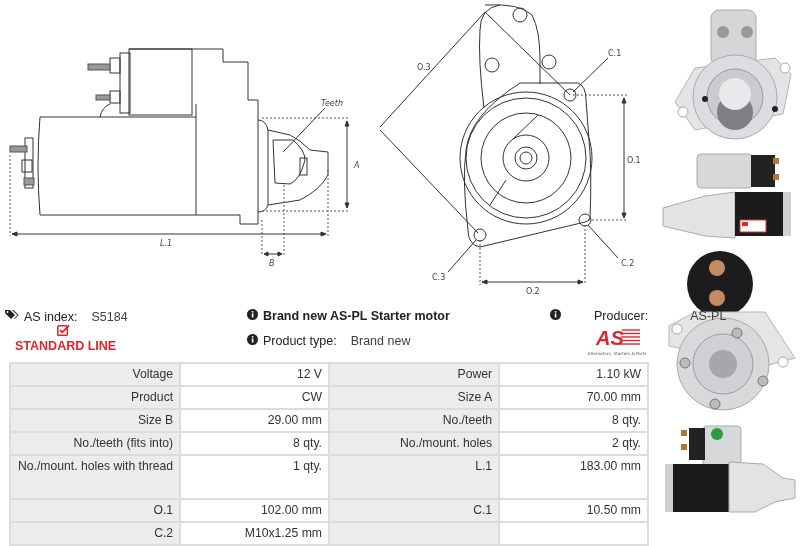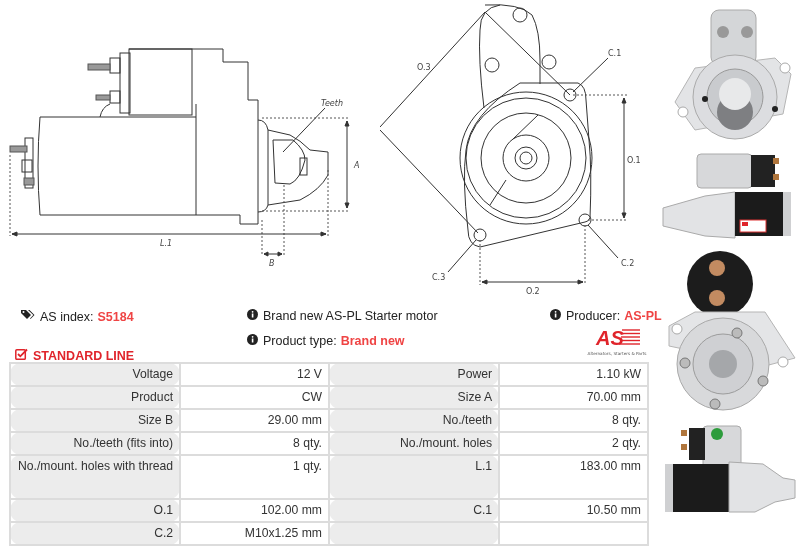--- a/index.html
+++ b/index.html
@@ -7,29 +7,29 @@
   body { position: relative; font-family: "Liberation Sans", "DejaVu Sans", sans-serif; color: #333; }
 
   .drawing { position: absolute; }
   .drawing svg { display: block; }
   .dim-text { font-family: "DejaVu Sans", sans-serif; font-size: 8px; fill: #444; }
 
   .photos { position: absolute; left: 655px; top: 0; width: 145px; height: 546px; }
   .photo { position: absolute; left: 0; width: 145px; }
 
   .info { position: absolute; font-size: 12.5px; color: #222; display: flex; align-items: center; white-space: nowrap; }
-  .info b { font-weight: bold; color: #ef4444; margin-left: 4px; }
+  .info b { font-weight: normal; color: #404040; margin-left: 14px; }
   .info .ic { display: inline-block; margin-right: 5px; }
   .info.red { color: #e0242b; font-weight: bold; }
 
   .logo { position: absolute; left: 582px; top: 327px; width: 70px; height: 32px; }
 
   table.specs { position: absolute; left: 9px; top: 362px; width: 640px; border-collapse: collapse; font-size: 12.2px; }
   table.specs td { border: 2px solid #dcdcdc; padding: 3px 6px; height: 23px; vertical-align: top; text-align: right; color: #333; }
-  table.specs td.lbl { background: #ececec; width: 160px; border-radius: 11px; }
+  table.specs td.lbl { background: #ececec; width: 160px; }
   table.specs td.val { background: #ffffff; width: 140px; }
   table.specs tr.tall td { height: 44px; }
 </style>
 </head>
 <body>
 
 <div class="drawing" style="left:0;top:0;width:380px;height:280px;font-style:italic;">
   <svg width="380" height="280" viewBox="0 0 380 280" fill="none" stroke="#333" stroke-width="1">
 
     <path d="M129 49 L223 49 L223 62 L248 62 L248 100 L258 100 L258 224 L240 224 L240 215 L196 215"></path>
@@ -181,54 +181,54 @@
       <rect x="34" y="10" width="16" height="32" fill="#222"></rect>
       <rect x="26" y="12" width="6" height="6" fill="#b0763d"></rect>
       <rect x="26" y="26" width="6" height="6" fill="#b0763d"></rect>
       <rect x="14" y="46" width="60" height="48" fill="#1b1b1b"></rect>
       <rect x="10" y="46" width="8" height="48" fill="#cfd0d2"></rect>
       <path d="M74 44 L108 46 L128 60 L140 62 L140 80 L120 84 L100 94 L74 94 Z" fill="#e2e3e5" stroke="#aaa"></path>
     </svg>
   </div>
 </div>
 
-<div class="info" style="left:21px;top:309px;">
+<div class="info" style="left:5px;top:309px;">
   <span class="ic">
     <svg width="14" height="12" viewBox="0 0 14 12">
         <path d="M0 1 L5 1 L10 6 L6 10 L0 4 Z" fill="#222"></path>
         <circle cx="2.5" cy="3" r="1" fill="#fff"></circle>
         <path d="M7 1 L8.5 1 L13.5 6 L9.5 10 L9 9.5 L12.3 6 Z" fill="#222"></path>
       </svg>
   </span>
   <span>AS index:</span>
   <b>S5184</b>
 </div>
-<div class="info" style="left:247px;top:309px;">
+<div class="info" style="left:247px;top:309px;font-weight:bold;">
   <span class="ic">
     <svg width="11" height="11" viewBox="0 0 11 11">
         <circle cx="5.5" cy="5.5" r="5.5" fill="#222"></circle>
         <rect x="4.8" y="4.5" width="1.6" height="4" fill="#fff"></rect>
         <circle cx="5.6" cy="2.8" r="0.9" fill="#fff"></circle>
       </svg>
   </span>
   <span>Brand new AS-PL Starter motor</span>
 </div>
-<div class="info" style="left:550px;top:309px;">
+<div class="info" style="left:550px;top:309px;gap:28px;">
   <span class="ic">
     <svg width="11" height="11" viewBox="0 0 11 11">
         <circle cx="5.5" cy="5.5" r="5.5" fill="#222"></circle>
         <rect x="4.8" y="4.5" width="1.6" height="4" fill="#fff"></rect>
         <circle cx="5.6" cy="2.8" r="0.9" fill="#fff"></circle>
       </svg>
   </span>
   <span>Producer:</span>
   <b>AS-PL</b>
 </div>
 
-<div class="info red" style="left:15px;top:348px;">
+<div class="info red" style="left:15px;top:324px;flex-direction:column;">
   <span class="ic">
     <svg width="13" height="12" viewBox="0 0 13 12">
         <rect x="0.8" y="1.8" width="9.5" height="9.5" rx="1" fill="none" stroke="#e0242b" stroke-width="1.5"></rect>
         <path d="M3 6 L5.3 8.3 L12 1.5" fill="none" stroke="#e0242b" stroke-width="1.8"></path>
       </svg>
   </span>
   <span>STANDARD LINE</span>
 </div>
 <div class="info" style="left:247px;top:334px;">
   <span class="ic">

